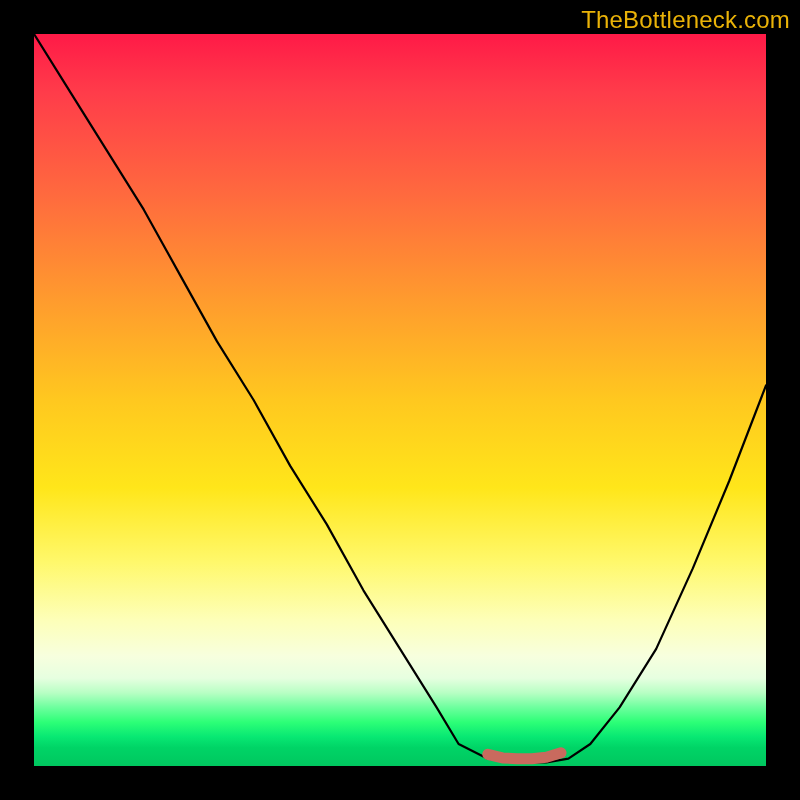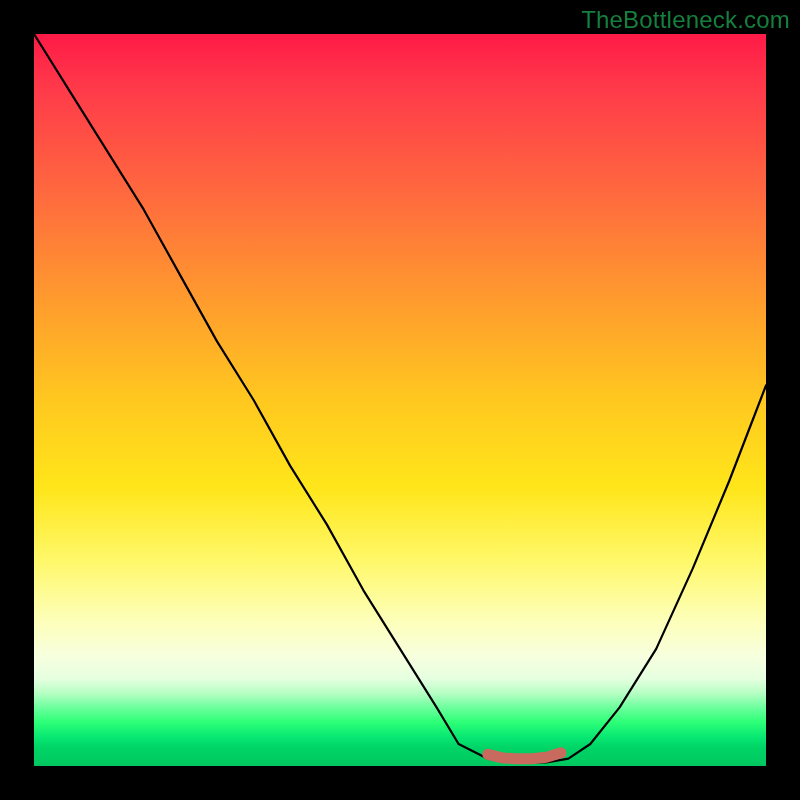--- a/index.html
+++ b/index.html
@@ -40,21 +40,21 @@
       #2dff77 94%,
       #08e873 96%,
       #00d466 97.5%,
       #00c75f 100%
     );
   }
   .watermark {
     position: absolute;
     top: 6px;
     right: 10px;
-    color: #15803d;
+    color: #eab308;
     font-size: 24px;
     font-weight: 500;
     letter-spacing: 0.2px;
     user-select: none;
   }
   svg.curve {
     position: absolute;
     left: 0; top: 0;
     width: 732px; height: 732px;
     pointer-events: none;

